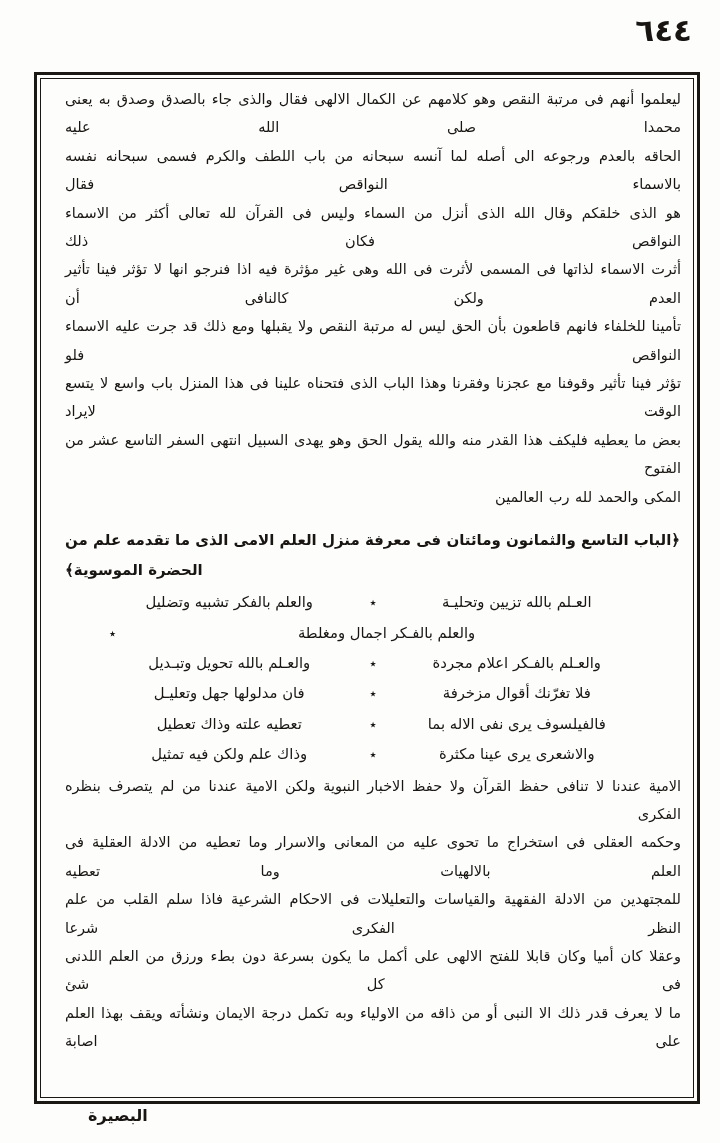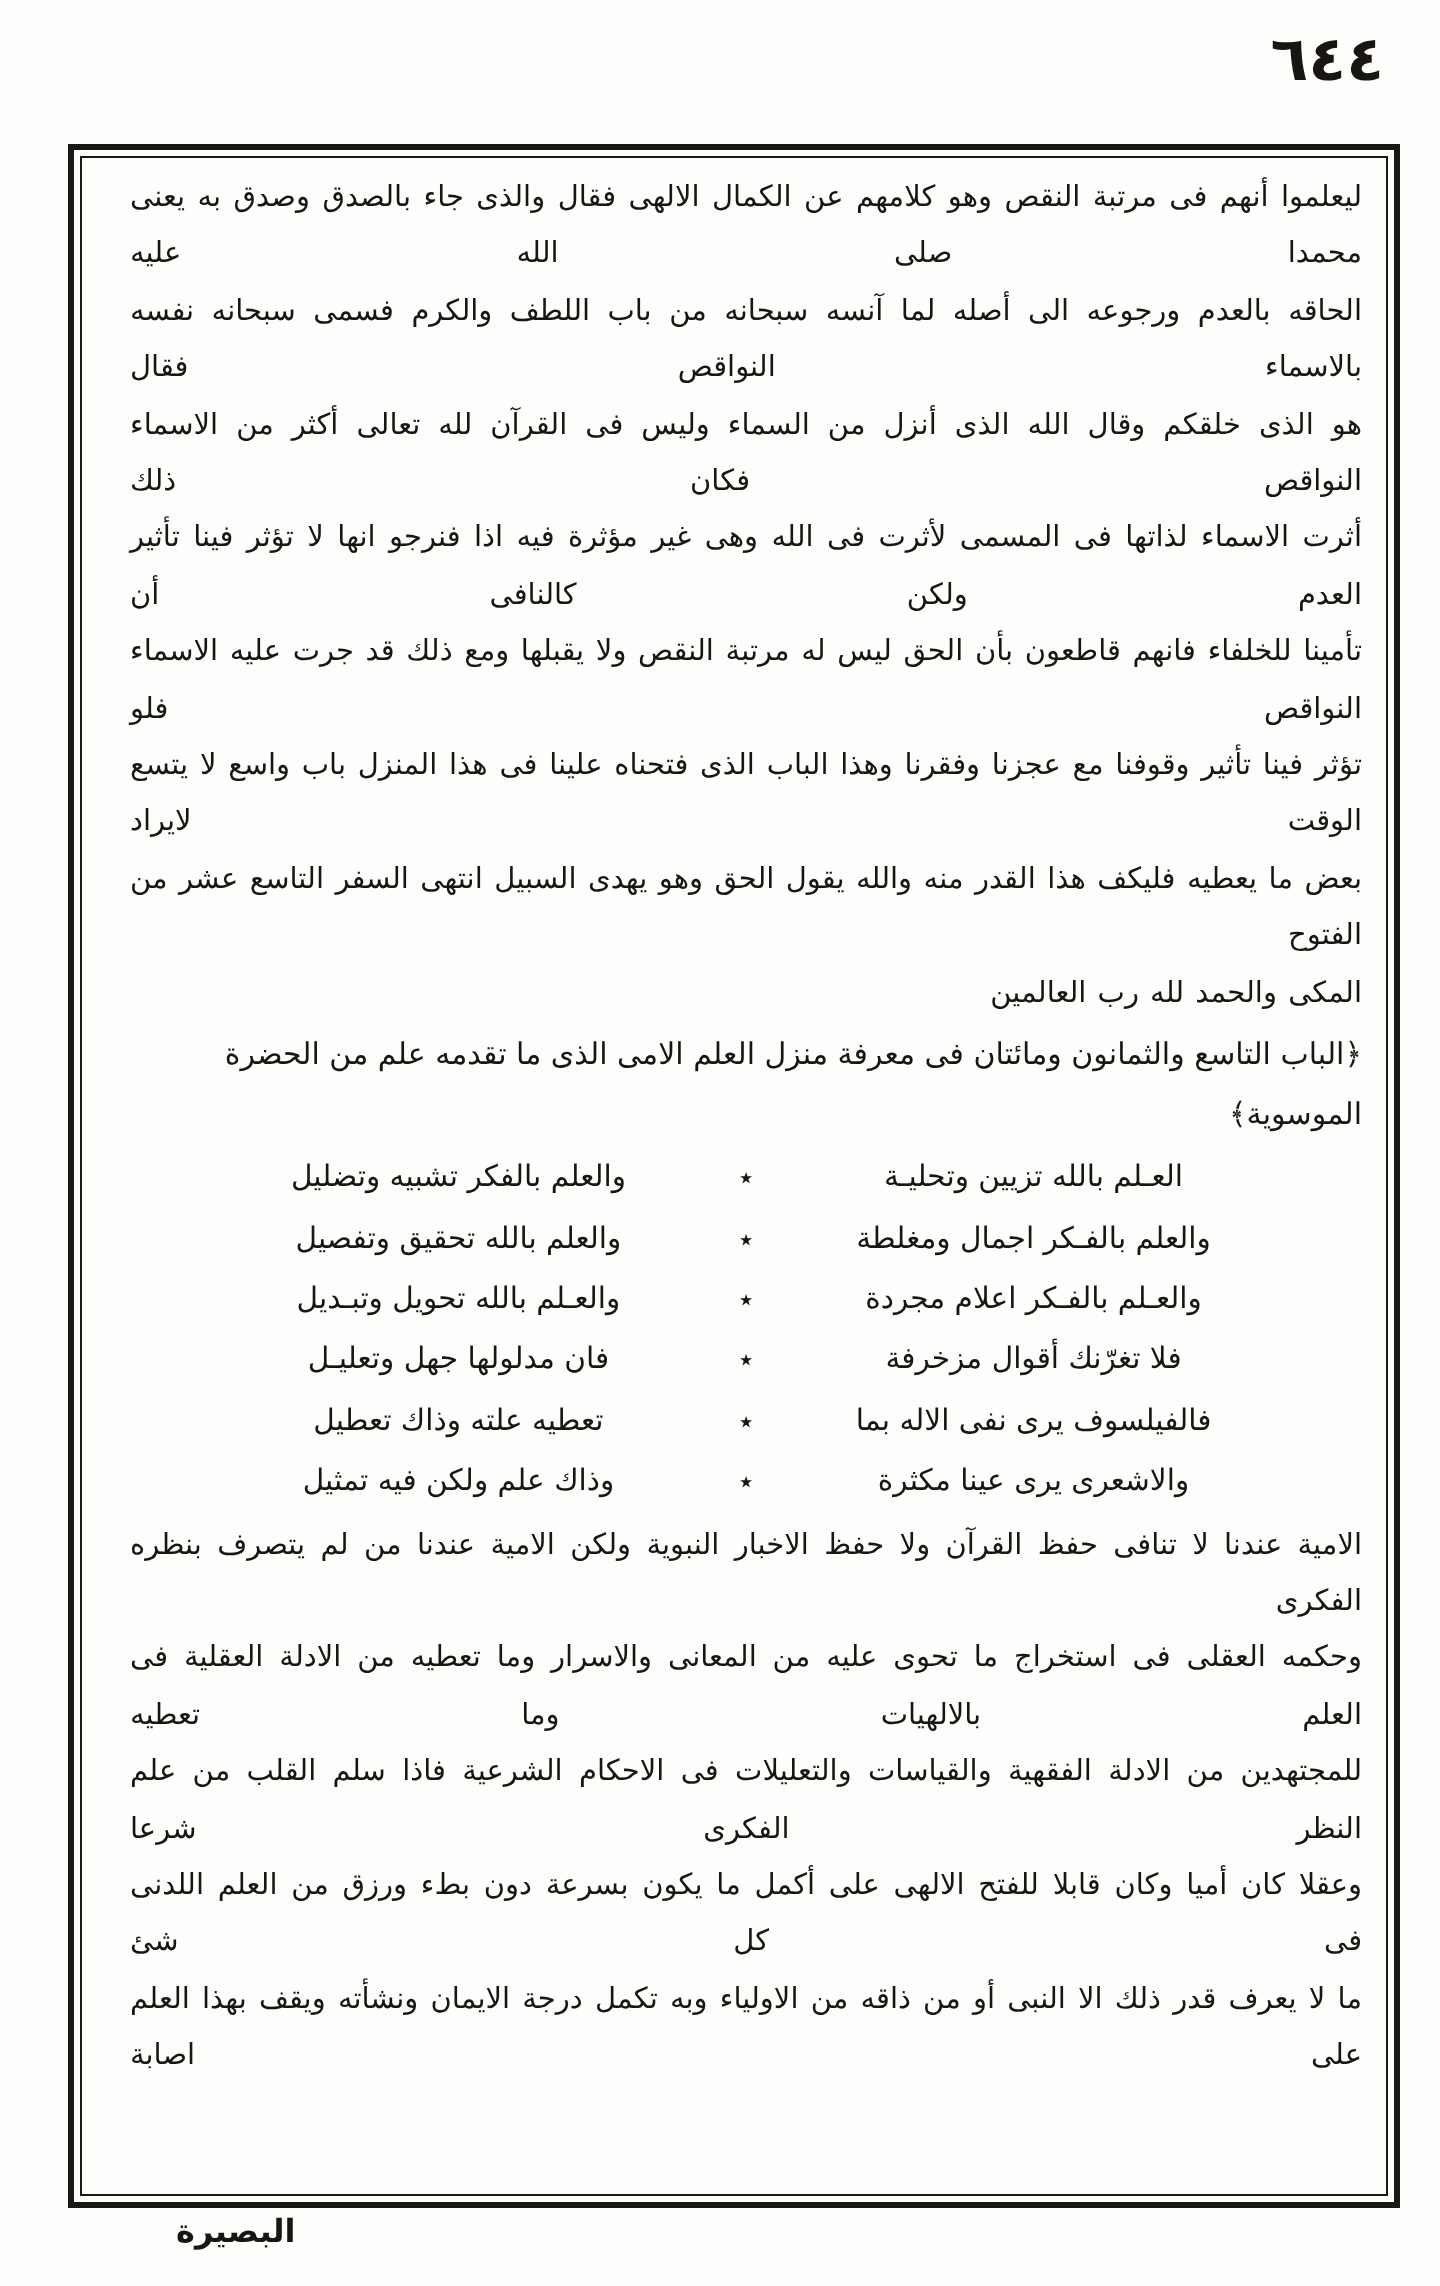--- a/index.html
+++ b/index.html
@@ -63,24 +63,24 @@
   }
   .opening-block .text-line:last-child {
     text-align-last: right;
   }
   .body-block .text-line:last-child {
     text-align-last: justify;
   }
 
   .chapter-heading {
     font-size: 15px;
-    font-weight: normal;
-    text-align: right;
+    font-weight: bold;
+    text-align: left;
     line-height: 30px;
-    margin-top: 1px;
+    margin-top: 14px;
     letter-spacing: 0;
   }
 
   .poem-block {
     width: 548px;
     margin: 2px auto 2px auto;
   }
   .verse-row {
     display: flex;
     direction: rtl;
@@ -143,21 +143,20 @@
 
           <div class="verse-row">
             <span class="hemistich">العـلم بالله تزيين وتحليـة</span>
             <span class="verse-sep">٭</span>
             <span class="hemistich">والعلم بالفكر تشبيه وتضليل</span>
           </div>
 
           <div class="verse-row">
             <span class="hemistich">والعلم بالفـكر اجمال ومغلطة</span>
             <span class="verse-sep">٭</span>
-            <span class="hemistich">والعلم بالله تحقيق وتفصيل</span>
           </div>
 
           <div class="verse-row">
             <span class="hemistich">والعـلم بالفـكر اعلام مجردة</span>
             <span class="verse-sep">٭</span>
             <span class="hemistich">والعـلم بالله تحويل وتبـديل</span>
           </div>
 
           <div class="verse-row">
             <span class="hemistich">فلا تغرّنك أقوال مزخرفة</span>

